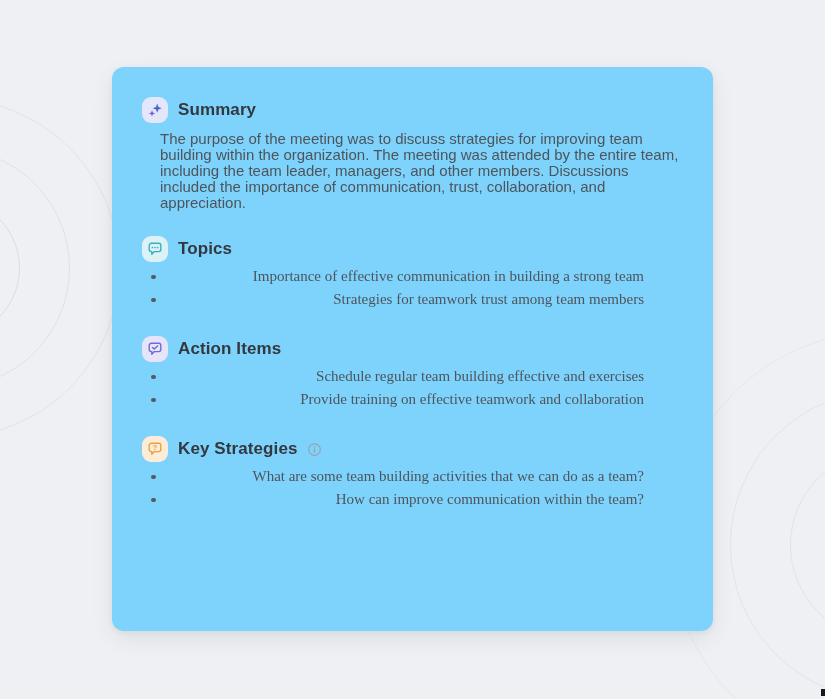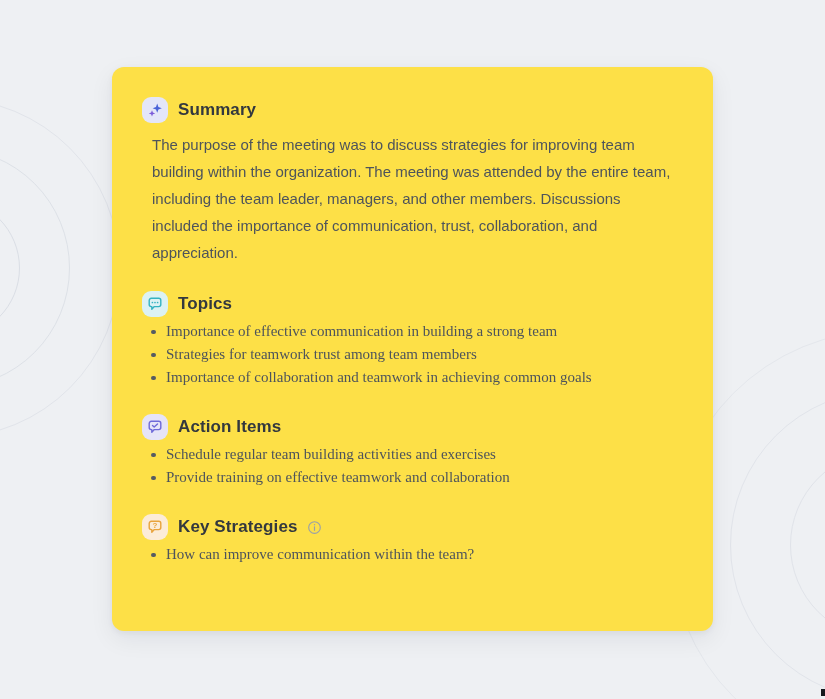--- a/index.html
+++ b/index.html
@@ -20,29 +20,29 @@
   .bgc-l2 { left: -170px; top: 148px; width: 240px; height: 240px; border-color:#dde1e7; }
   .bgc-l3 { left: -220px; top: 98px;  width: 340px; height: 340px; border-color:#e1e4ea; }
   .bgc-r1 { left: 790px; top: 450px; width: 190px; height: 190px; border-color:#e0e3e9; }
   .bgc-r2 { left: 730px; top: 390px; width: 310px; height: 310px; border-color:#e1e4ea; }
   .bgc-r3 { left: 670px; top: 330px; width: 430px; height: 430px; border-color:#e4e7ec; }
 
   .card {
     position: absolute;
     left: 112px; top: 67px;
     width: 601px; height: 564px;
-    background: #fde047;
+    background: #7dd3fc;
     border-radius: 12px;
     box-shadow: 0 8px 24px rgba(20, 28, 45, 0.07), 0 2px 6px rgba(20, 28, 45, 0.05);
     padding: 30px 30px 0 30px;
   }
 
   .section { --accent:#4a63d8; --accent2:#7c5cd9; --icon-bg:#e4e6f9; }
   .section-header { display: flex; align-items: center; gap: 10px; }
-  .section + .section { margin-top: 25px; }
+  .section + .section { margin-top: 25px; text-align: right; }
 
   .icon-box {
     width: 26px; height: 26px;
     border-radius: 9px;
     background: var(--icon-bg);
     display: flex; align-items: center; justify-content: center;
     flex: 0 0 auto;
   }
   .icon-box svg { display: block; }
   .icon-stroke { stroke: var(--accent); fill: none; stroke-width: 1.4; stroke-linecap: round; stroke-linejoin: round; }
@@ -52,24 +52,24 @@
 
   h2 {
     font-size: 17px;
     font-weight: 700;
     color: #33383e;
     letter-spacing: 0.1px;
   }
   .info-icon { color: #9aa0a8; display: flex; align-items: center; margin-left: -1px; cursor: default; }
 
   .summary-paragraph {
-    margin: 8px 0 0 10px;
+    margin: 8px 0 0 18px;
     max-width: 522px;
     font-size: 15px;
-    line-height: 27px;
+    line-height: 16px;
     color: #4e545b;
     white-space: pre-wrap;
   }
 
   ul.section-list { margin: 3px 0 0 0; list-style: none; font-family: Liberation Serif, serif; }
   ul.section-list li {
     position: relative;
     padding-left: 24px;
     max-width: 502px;
     font-size: 15px;
@@ -124,36 +124,35 @@
           <circle class="icon-fill" cx="5.4" cy="6.5" r="0.85"></circle>
           <circle class="icon-fill" cx="8.0" cy="6.5" r="0.85"></circle>
           <circle class="icon-fill" cx="10.6" cy="6.5" r="0.85"></circle>
         </svg>
       </span>
       <h2>Topics</h2>
     </div>
     <ul class="section-list">
       <li>Importance of effective communication in building a strong team</li>
       <li>Strategies for teamwork trust among team members</li>
-      <li>Importance of collaboration and teamwork in achieving common goals</li>
     </ul>
   </section>
 
   <section class="section" style="--accent: #6f6ad8; --icon-bg: #e6e4f8;">
     <div class="section-header">
       <span class="icon-box">
         <svg width="16" height="16" viewBox="0 0 16 16">
           <path class="icon-stroke" d="M4.3 2.3 h7.4 c1.2 0 2.1 0.9 2.1 2.1 v4.1 c0 1.2 -0.9 2.1 -2.1 2.1 H7.3 l-2.5 2.7 v-2.7 h-0.5 c-1.2 0 -2.1 -0.9 -2.1 -2.1 V4.4 c0 -1.2 0.9 -2.1 2.1 -2.1 z"></path>
           <path class="icon-stroke" d="M5.5 6.4 l1.7 1.7 3.3 -3.2"></path>
         </svg>
       </span>
       <h2>Action Items</h2>
     </div>
     <ul class="section-list">
-      <li>Schedule regular team building activities and exercises</li>
+      <li>Schedule regular team building effective and exercises</li>
       <li>Provide training on effective teamwork and collaboration</li>
     </ul>
   </section>
 
   <section class="section" style="--accent: #e8a33d; --icon-bg: #fcecd8;">
     <div class="section-header">
       <span class="icon-box">
         <svg width="16" height="16" viewBox="0 0 16 16">
           <path class="icon-stroke" d="M4.3 2.3 h7.4 c1.2 0 2.1 0.9 2.1 2.1 v4.1 c0 1.2 -0.9 2.1 -2.1 2.1 H7.3 l-2.5 2.7 v-2.7 h-0.5 c-1.2 0 -2.1 -0.9 -2.1 -2.1 V4.4 c0 -1.2 0.9 -2.1 2.1 -2.1 z"></path>
           <text class="icon-qtext" x="8" y="9.4" text-anchor="middle">?</text>
@@ -162,19 +161,20 @@
       <h2>Key Strategies</h2>
       <span class="info-icon">
         <svg width="15" height="15" viewBox="0 0 16 16">
           <circle cx="8" cy="8" r="6.2" fill="none" stroke="currentColor" stroke-width="1.2"></circle>
           <circle cx="8" cy="5.1" r="0.8" fill="currentColor"></circle>
           <line x1="8" y1="7.3" x2="8" y2="11" stroke="currentColor" stroke-width="1.3" stroke-linecap="round"></line>
         </svg>
       </span>
     </div>
     <ul class="section-list">
+      <li>What are some team building activities that we can do as a team?</li>
       <li>How can improve communication within the team?</li>
     </ul>
   </section>
 
 </div>
 
 <div class="corner-artifact"></div>
 
 </body></html>

